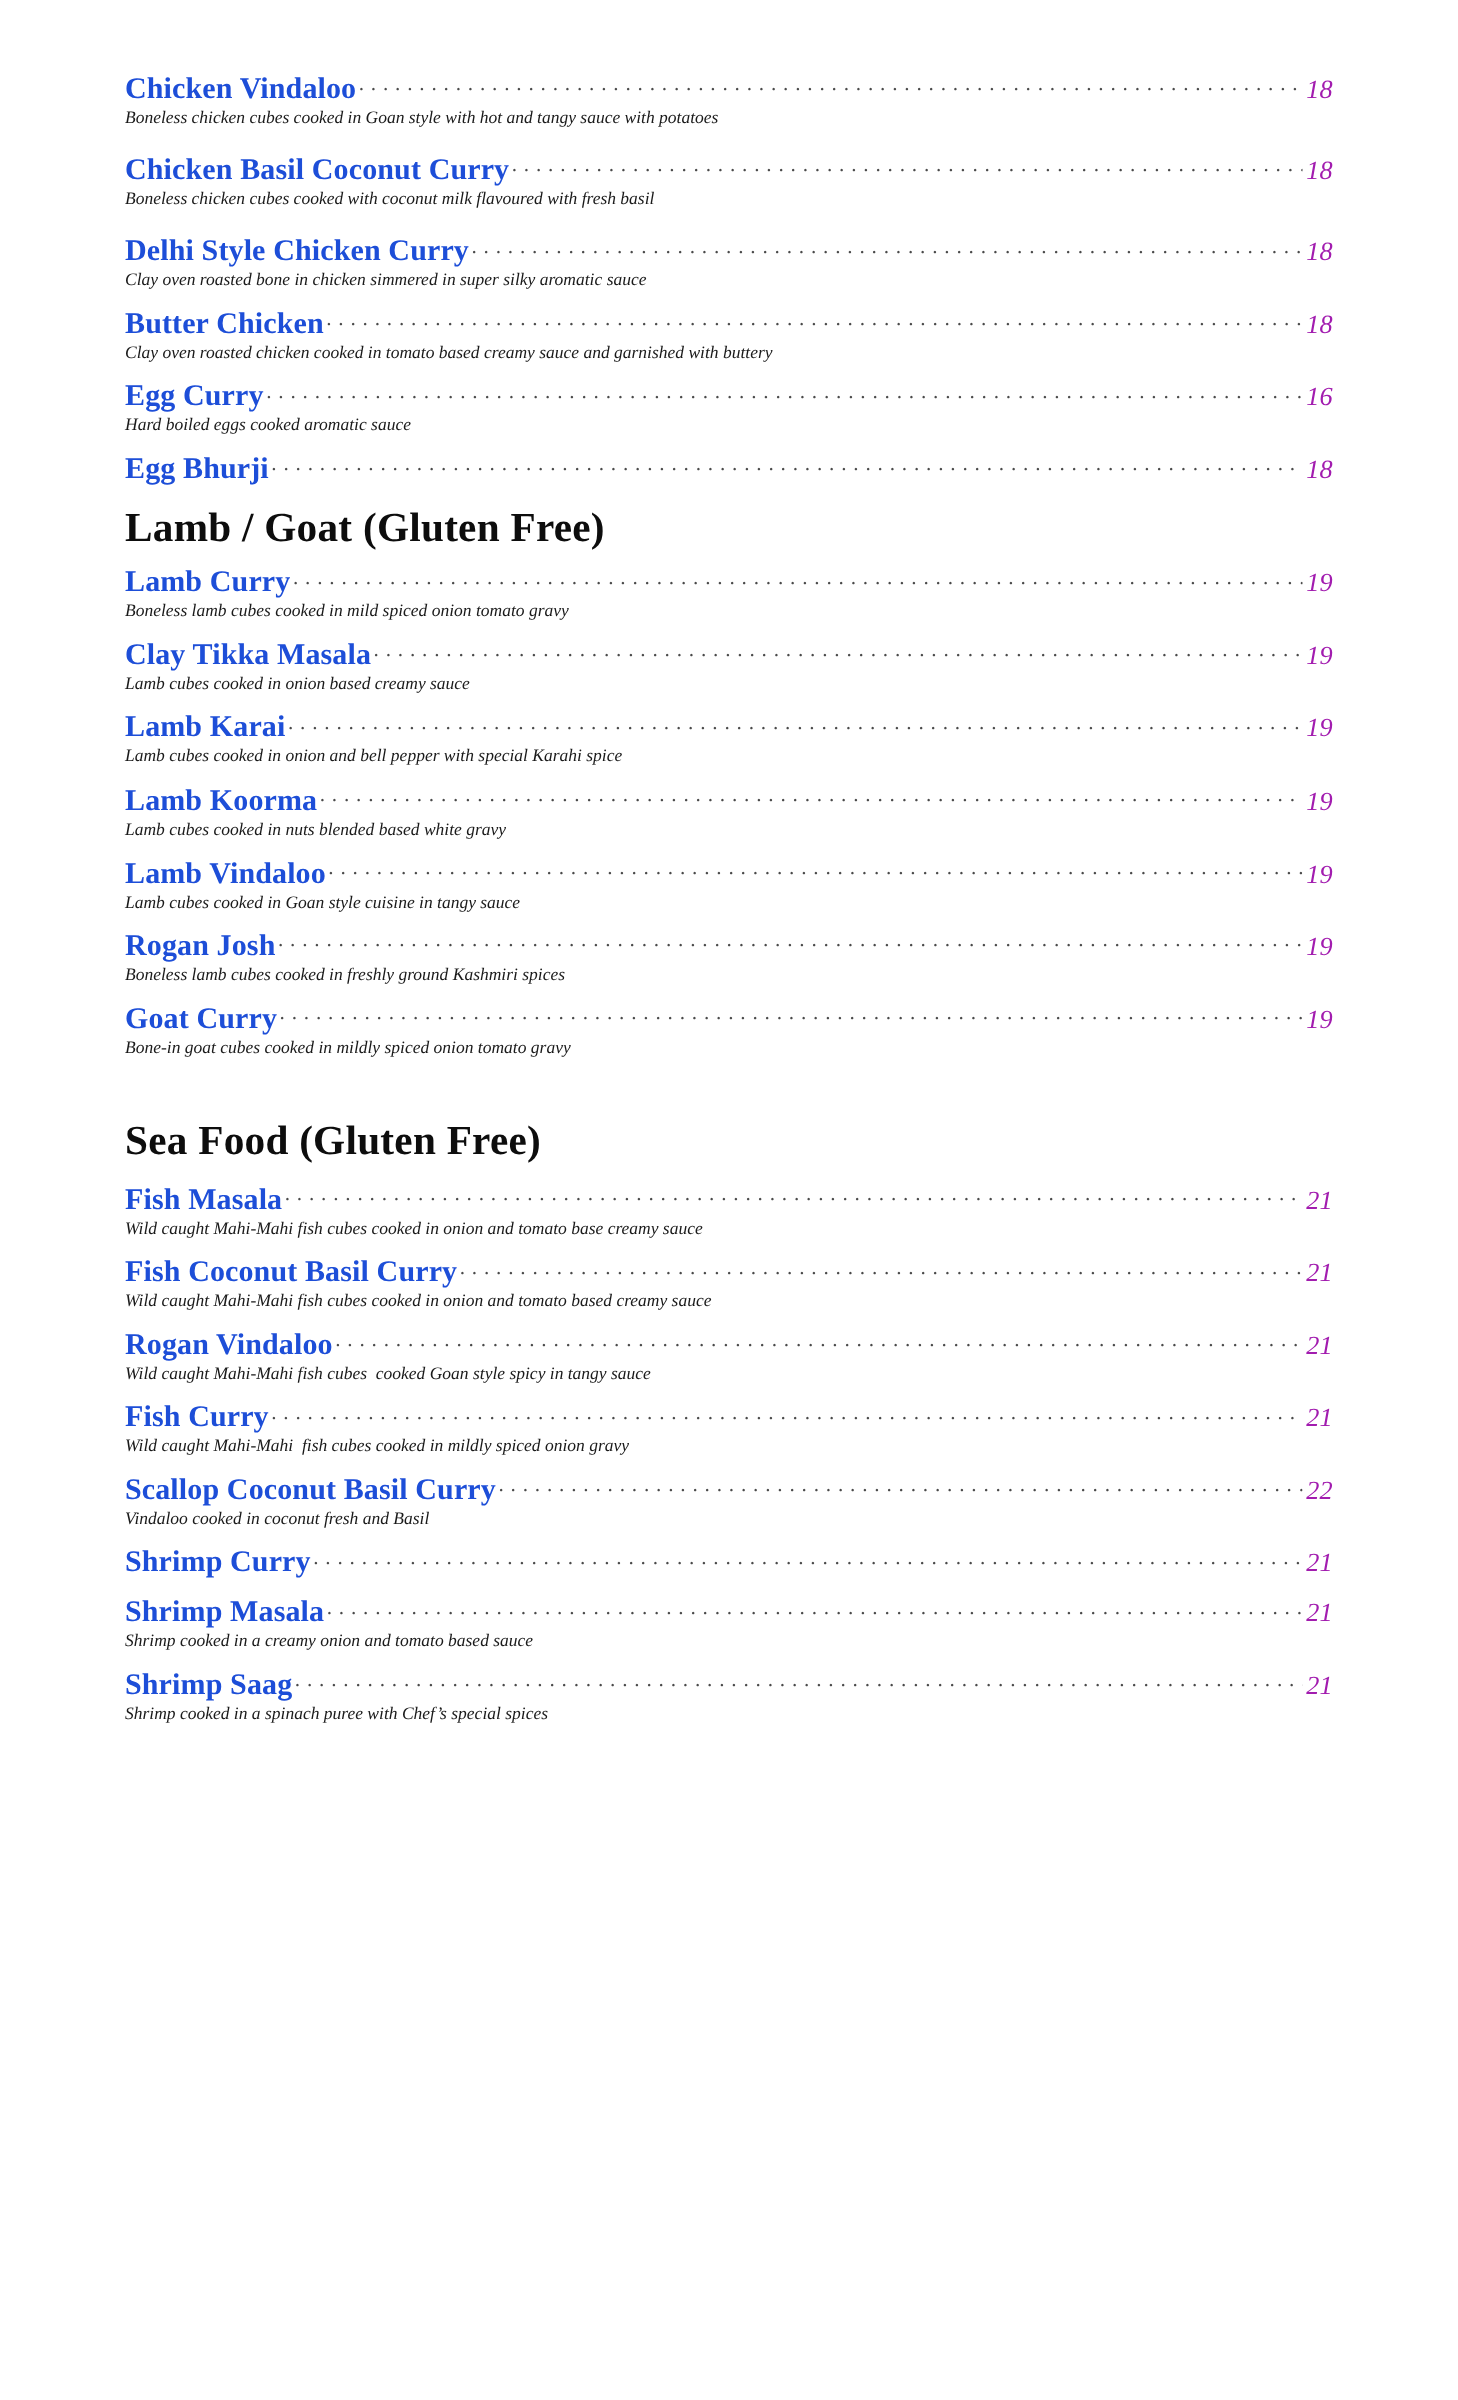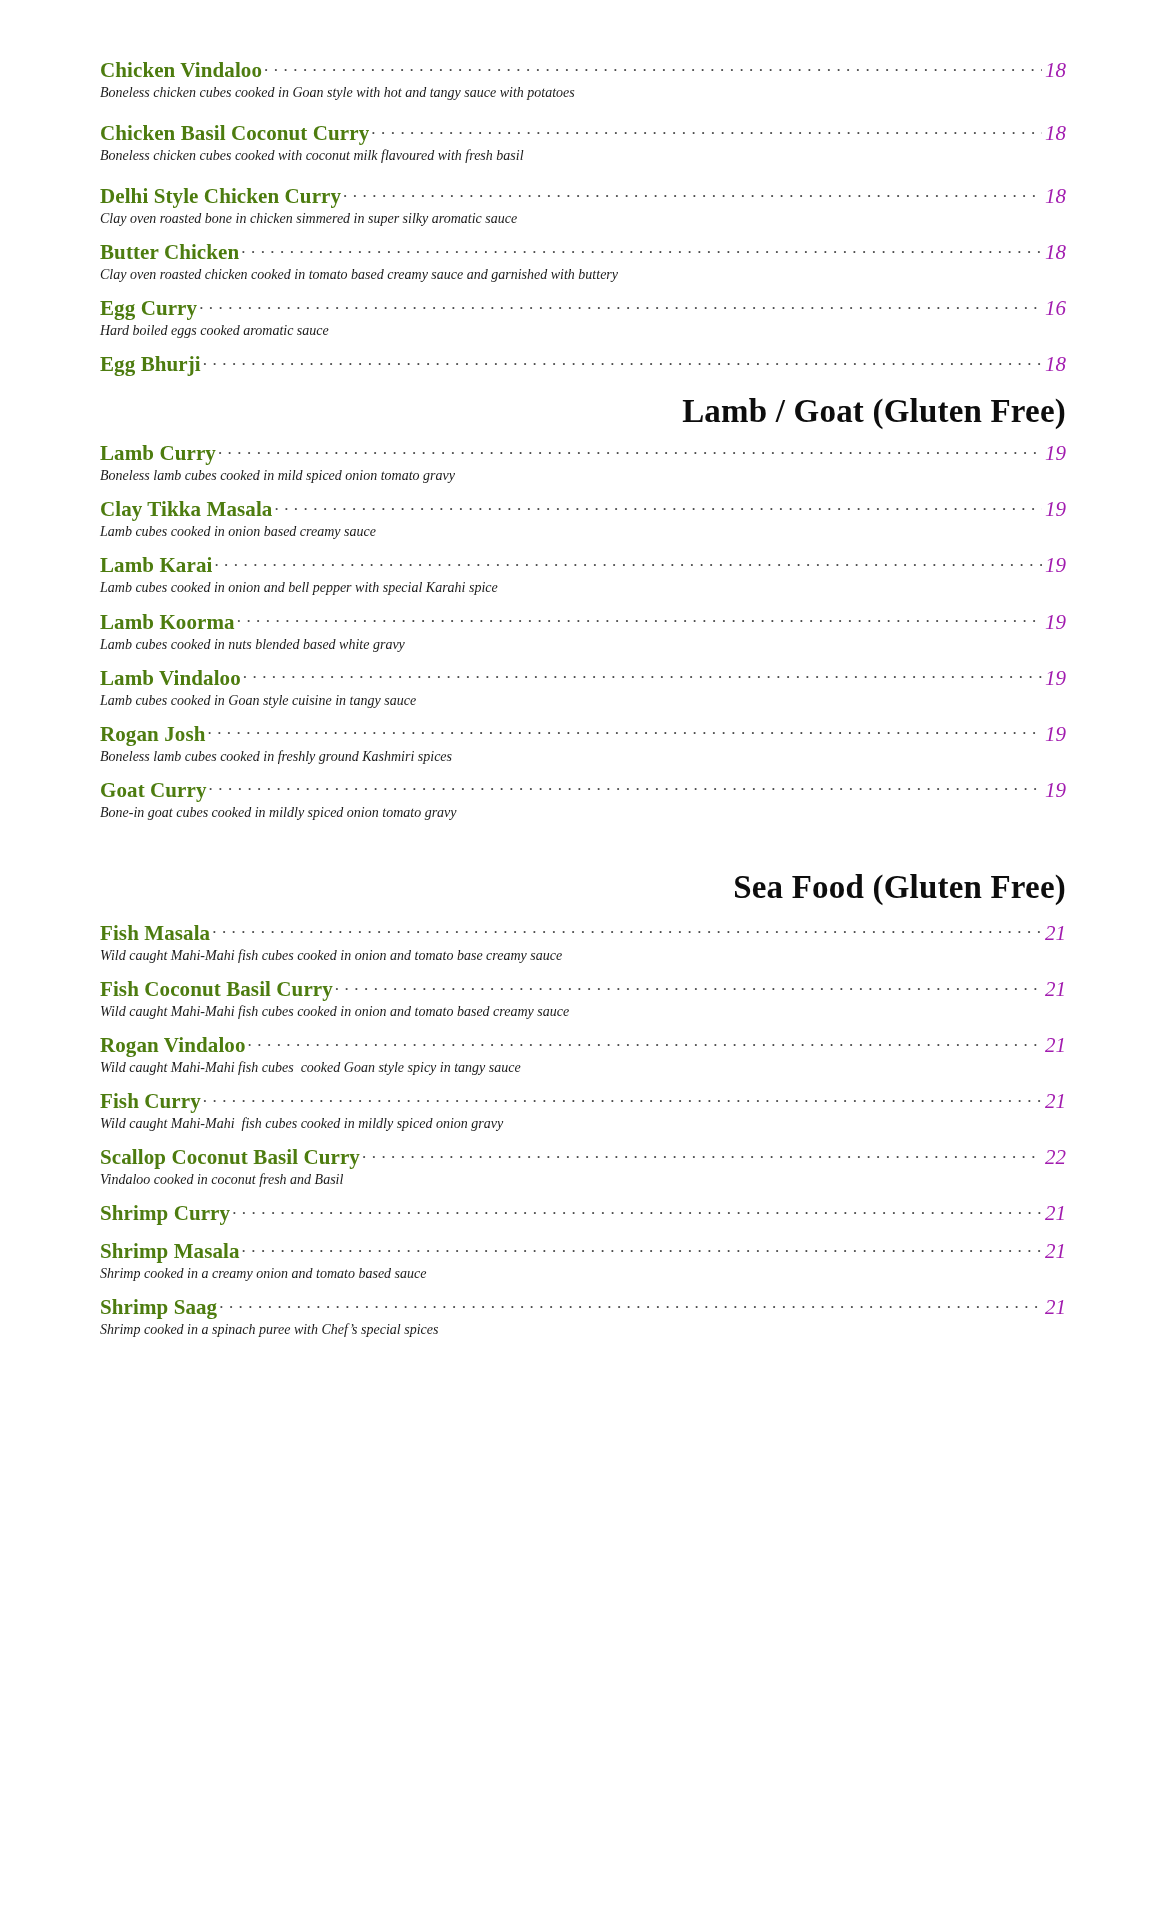--- a/index.html
+++ b/index.html
@@ -19,21 +19,21 @@
     position: relative;
     width: 1166px;
     height: 1920px;
     box-sizing: border-box;
     padding: 58px 100px 0 100px;
     background: #ffffff;
   }
 
   
   .section-heading {
-    text-align: right;
+    text-align: left;
     font-weight: bold;
     font-size: 33px;
     letter-spacing: 0.2px;
     color: #0d0d0d;
     margin: 0;
     line-height: 1.15;
   }
   .section-lamb   { margin-top: 16px; margin-bottom: 10px; }
   .section-sea    { margin-top: 48px; margin-bottom: 14px; }
 
@@ -42,23 +42,23 @@
     margin-bottom: 20px;
   }
   .item-head {
     display: flex;
     align-items: baseline;
     width: 100%;
     white-space: nowrap;
   }
   .item-name {
     font-weight: bold;
-    font-size: 21px;
+    font-size: 24px;
     letter-spacing: 0.1px;
-    color: #4d7c0f;
+    color: #1d4ed8;
     flex: 0 0 auto;
   }
   .leader {
     flex: 1 1 auto;
     min-width: 10px;
     overflow: hidden;
     margin: 0 2px;
     position: relative;
     height: 1em;
   }

